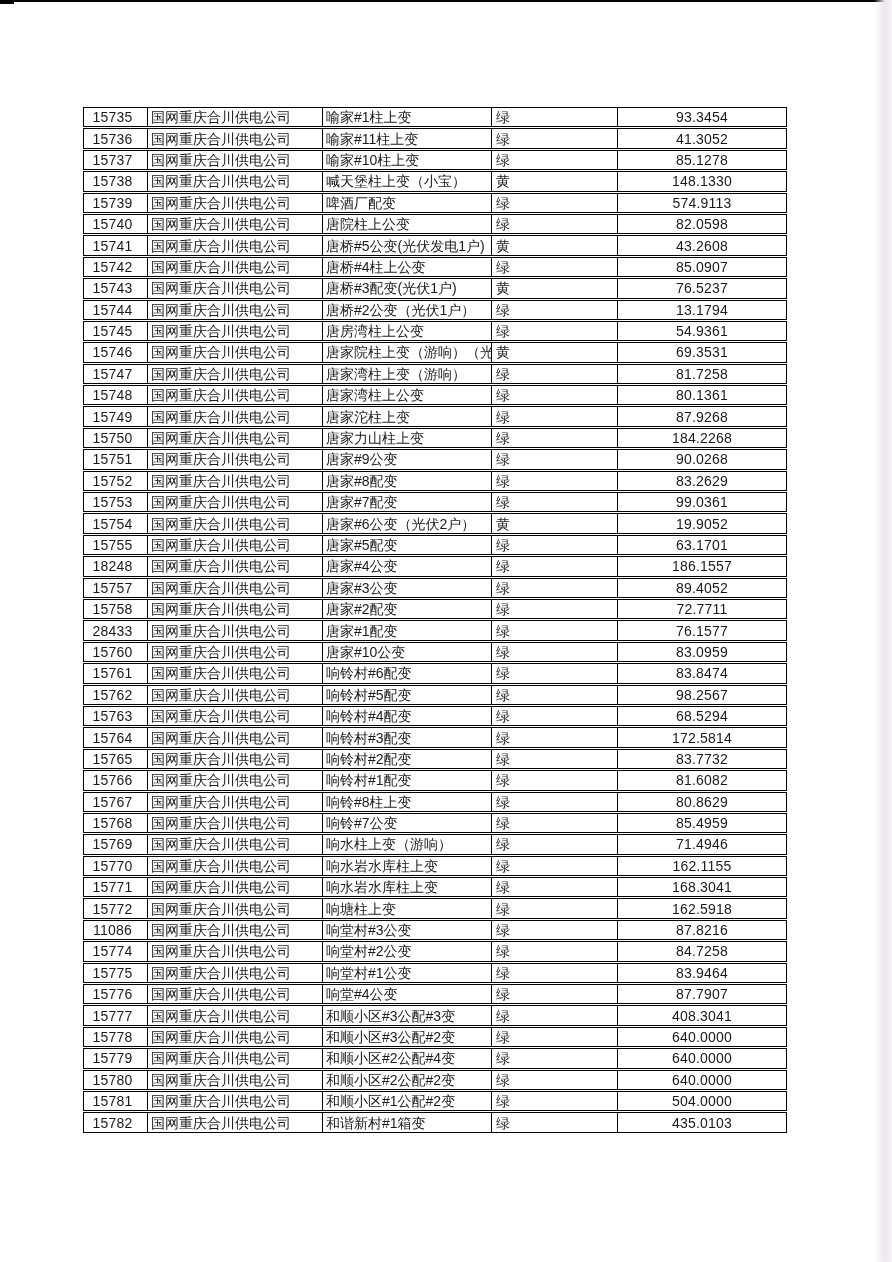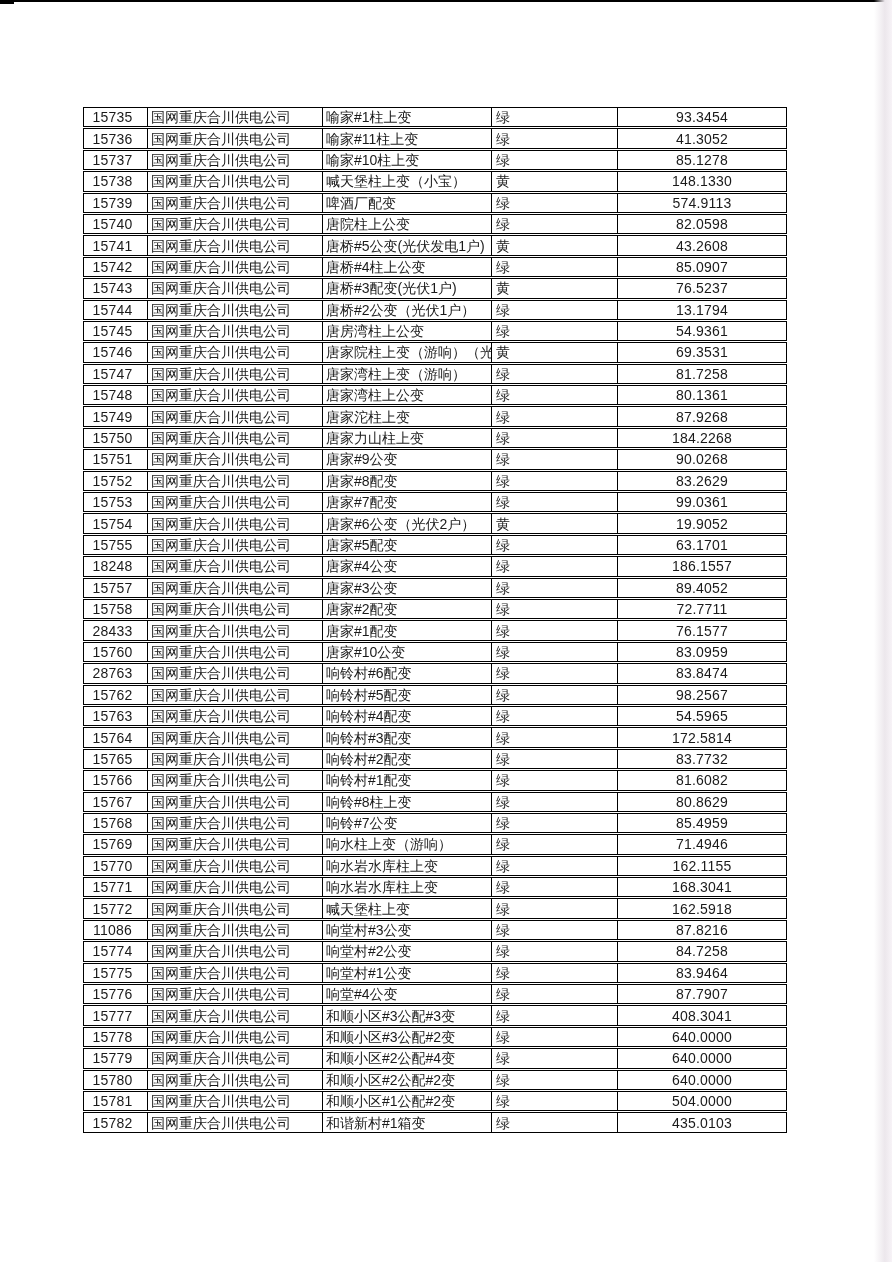--- a/index.html
+++ b/index.html
@@ -272,39 +272,39 @@
     <div class="cell c-value">76.1577</div>
   </div>
       <div class="row">
     <div class="cell c-id">15760</div>
     <div class="cell c-company">国网重庆合川供电公司</div>
     <div class="cell c-name">唐家#10公变</div>
     <div class="cell c-status">绿</div>
     <div class="cell c-value">83.0959</div>
   </div>
       <div class="row">
-    <div class="cell c-id">28763</div>
+    <div class="cell c-id">15761</div>
     <div class="cell c-company">国网重庆合川供电公司</div>
     <div class="cell c-name">响铃村#6配变</div>
     <div class="cell c-status">绿</div>
     <div class="cell c-value">83.8474</div>
   </div>
       <div class="row">
     <div class="cell c-id">15762</div>
     <div class="cell c-company">国网重庆合川供电公司</div>
     <div class="cell c-name">响铃村#5配变</div>
     <div class="cell c-status">绿</div>
     <div class="cell c-value">98.2567</div>
   </div>
       <div class="row">
     <div class="cell c-id">15763</div>
     <div class="cell c-company">国网重庆合川供电公司</div>
     <div class="cell c-name">响铃村#4配变</div>
     <div class="cell c-status">绿</div>
-    <div class="cell c-value">54.5965</div>
+    <div class="cell c-value">68.5294</div>
   </div>
       <div class="row">
     <div class="cell c-id">15764</div>
     <div class="cell c-company">国网重庆合川供电公司</div>
     <div class="cell c-name">响铃村#3配变</div>
     <div class="cell c-status">绿</div>
     <div class="cell c-value">172.5814</div>
   </div>
       <div class="row">
     <div class="cell c-id">15765</div>
@@ -351,21 +351,21 @@
       <div class="row">
     <div class="cell c-id">15771</div>
     <div class="cell c-company">国网重庆合川供电公司</div>
     <div class="cell c-name">响水岩水库柱上变</div>
     <div class="cell c-status">绿</div>
     <div class="cell c-value">168.3041</div>
   </div>
       <div class="row">
     <div class="cell c-id">15772</div>
     <div class="cell c-company">国网重庆合川供电公司</div>
-    <div class="cell c-name">喊天堡柱上变</div>
+    <div class="cell c-name">响塘柱上变</div>
     <div class="cell c-status">绿</div>
     <div class="cell c-value">162.5918</div>
   </div>
       <div class="row">
     <div class="cell c-id">11086</div>
     <div class="cell c-company">国网重庆合川供电公司</div>
     <div class="cell c-name">响堂村#3公变</div>
     <div class="cell c-status">绿</div>
     <div class="cell c-value">87.8216</div>
   </div>

